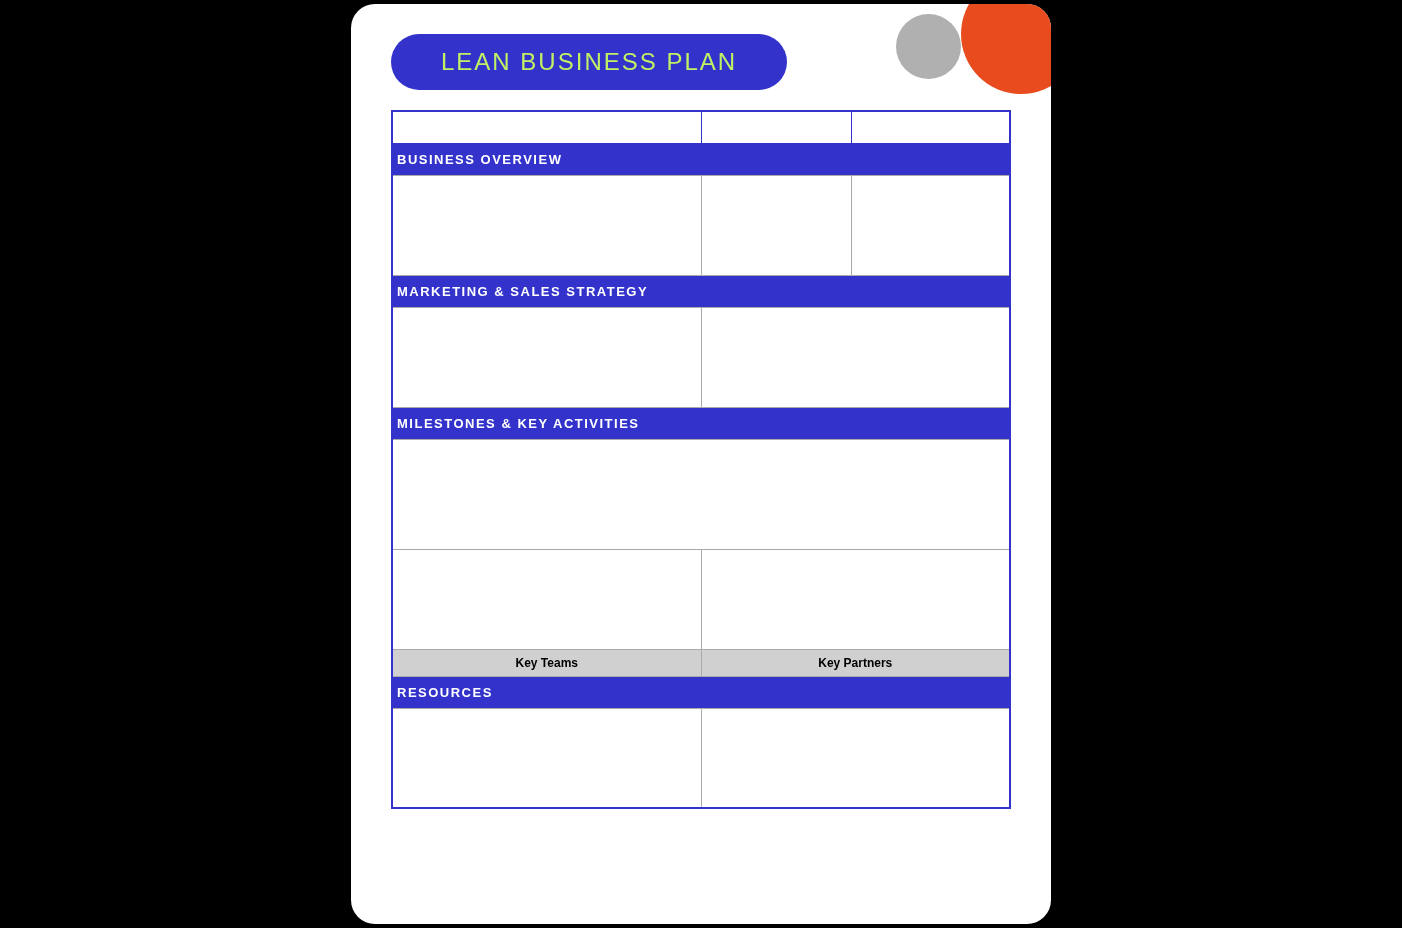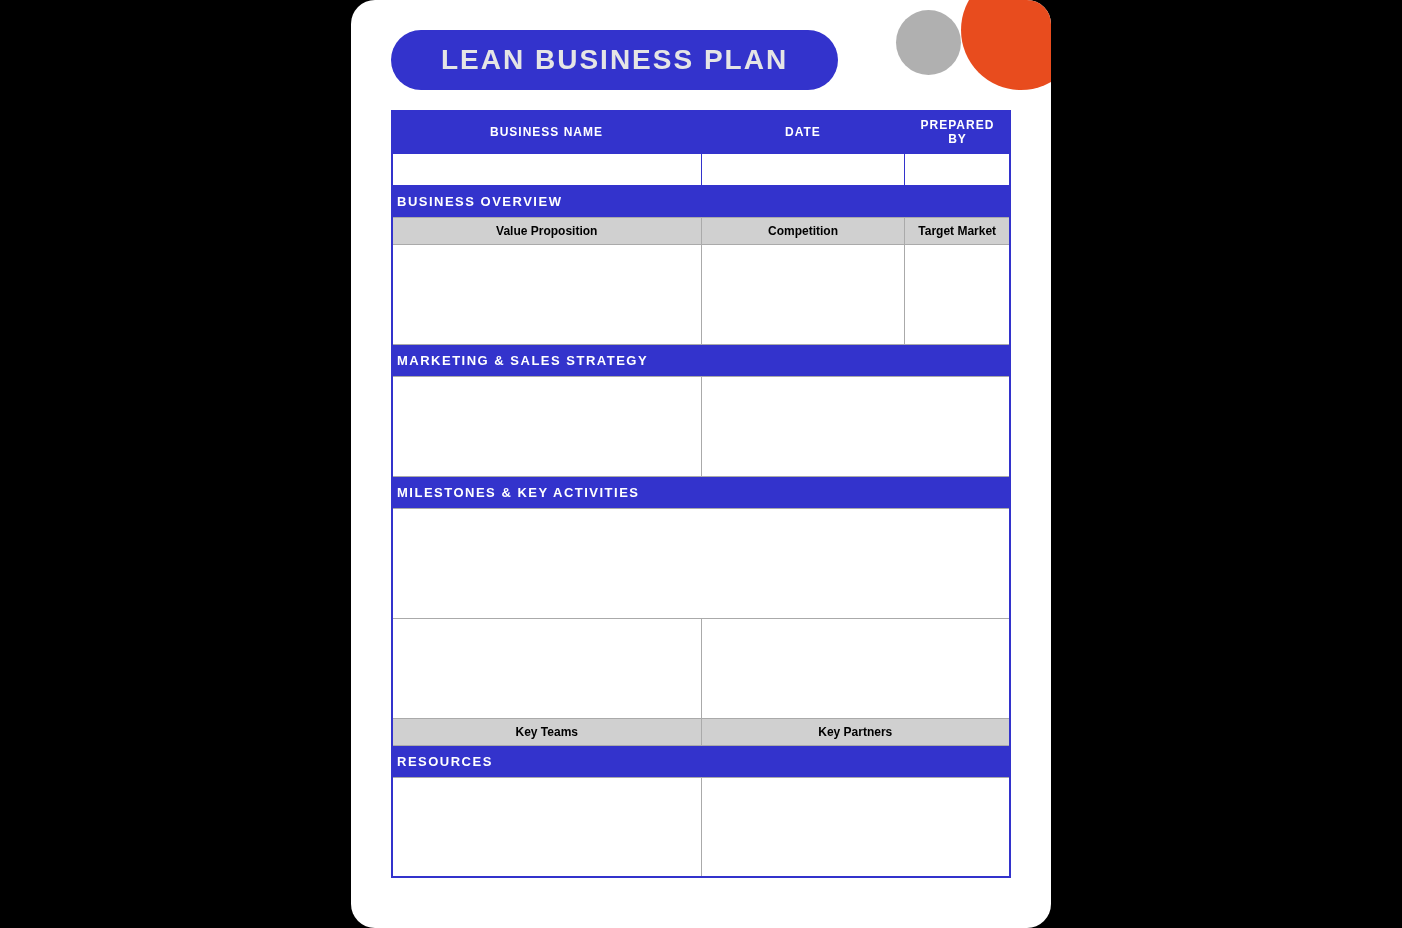--- a/index.html
+++ b/index.html
@@ -52,23 +52,23 @@
     }
 
     .title-pill {
       background: #3333cc;
       border-radius: 30px;
       display: inline-block;
       padding: 14px 50px;
     }
 
     .title-pill span {
-      color: #e5e5e5;
-      font-weight: 700;
-      font-size: 28px;
+      color: #bef264;
+      font-weight: 400;
+      font-size: 24px;
       letter-spacing: 2px;
       text-transform: uppercase;
     }
 
     
     .content-area {
       padding: 20px 40px 10px 40px;
     }
 
     .plan-table {
@@ -128,41 +128,31 @@
   <div class="header-area">
     <div class="title-pill">
       <span>LEAN BUSINESS PLAN</span>
     </div>
   </div>
 
   <div class="content-area">
     <table class="plan-table">
 
       <tbody>
-          <tr>
-        <td class="col-header" style="background:#3333cc; color:#fff; font-weight:900; letter-spacing:1px; font-size:12px; border:2px solid #3333cc; width:33%;">BUSINESS NAME</td>
-        <td class="col-header" style="background:#3333cc; color:#fff; font-weight:900; letter-spacing:1px; font-size:12px; border:2px solid #3333cc; width:33%;">DATE</td>
-        <td class="col-header" style="background:#3333cc; color:#fff; font-weight:900; letter-spacing:1px; font-size:12px; border:2px solid #3333cc; width:34%;">PREPARED BY</td>
-      </tr>
 
       <tr class="header-row-cells">
         <td class="data-cell-short"></td>
         <td class="data-cell-short"></td>
         <td class="data-cell-short"></td>
       </tr>
 
       <tr>
         <td colspan="3" class="section-header">BUSINESS OVERVIEW</td>
       </tr>
 
-      <tr>
-        <td class="col-header">Value Proposition</td>
-        <td class="col-header">Competition</td>
-        <td class="col-header">Target Market</td>
-      </tr>
 
       <tr>
         <td class="data-cell-tall"></td>
         <td class="data-cell-tall"></td>
         <td class="data-cell-tall"></td>
       </tr>
 
       <tr>
         <td colspan="3" class="section-header">MARKETING &amp; SALES STRATEGY</td>
       </tr>

